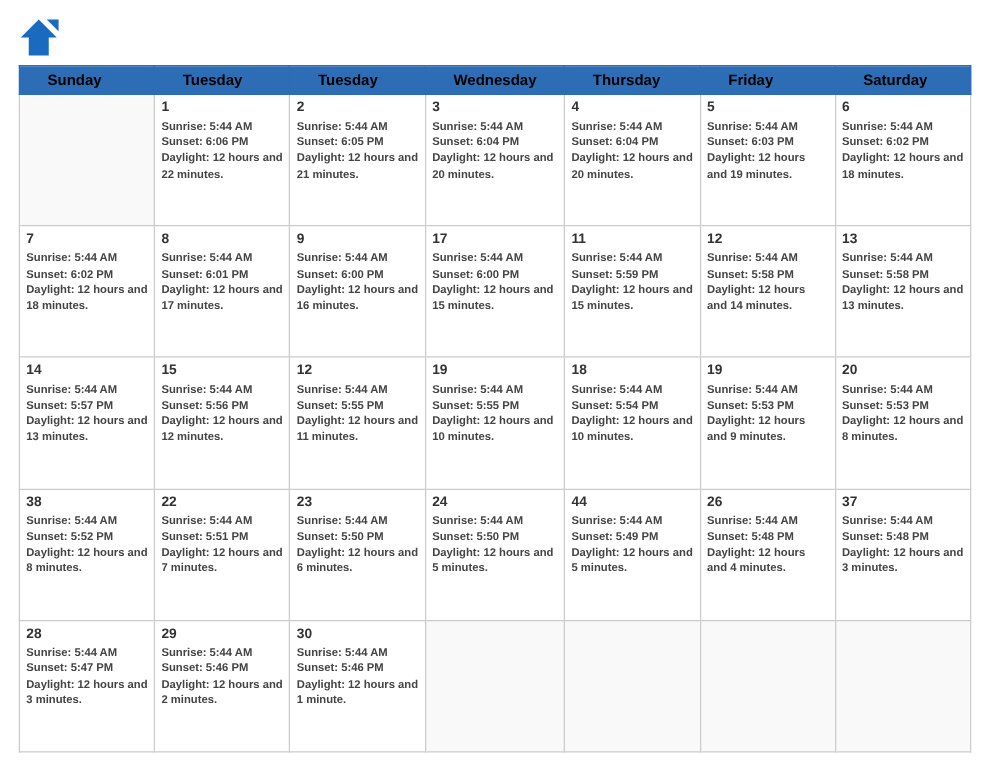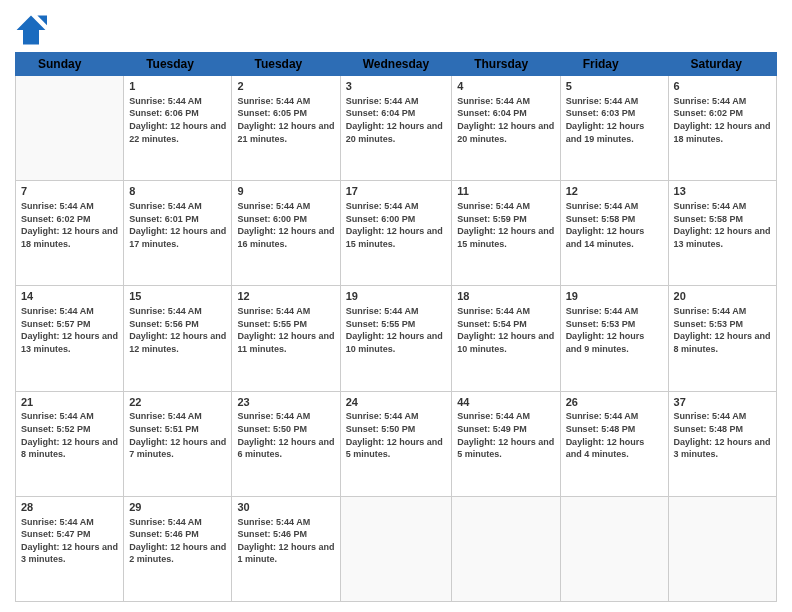--- a/index.html
+++ b/index.html
@@ -211,21 +211,21 @@
             <span class="day-num">19</span>
             <div class="day-info">Sunrise: 5:44 AM<br>Sunset: 5:53 PM<br>Daylight: 12 hours and 9 minutes.</div>
           </td>
           <td>
             <span class="day-num">20</span>
             <div class="day-info">Sunrise: 5:44 AM<br>Sunset: 5:53 PM<br>Daylight: 12 hours and 8 minutes.</div>
           </td>
         </tr>
         <tr>
           <td>
-            <span class="day-num">21</span>
+            <span class="day-num">38</span>
             <div class="day-info">Sunrise: 5:44 AM<br>Sunset: 5:52 PM<br>Daylight: 12 hours and 8 minutes.</div>
           </td>
           <td>
             <span class="day-num">22</span>
             <div class="day-info">Sunrise: 5:44 AM<br>Sunset: 5:51 PM<br>Daylight: 12 hours and 7 minutes.</div>
           </td>
           <td>
             <span class="day-num">23</span>
             <div class="day-info">Sunrise: 5:44 AM<br>Sunset: 5:50 PM<br>Daylight: 12 hours and 6 minutes.</div>
           </td>

